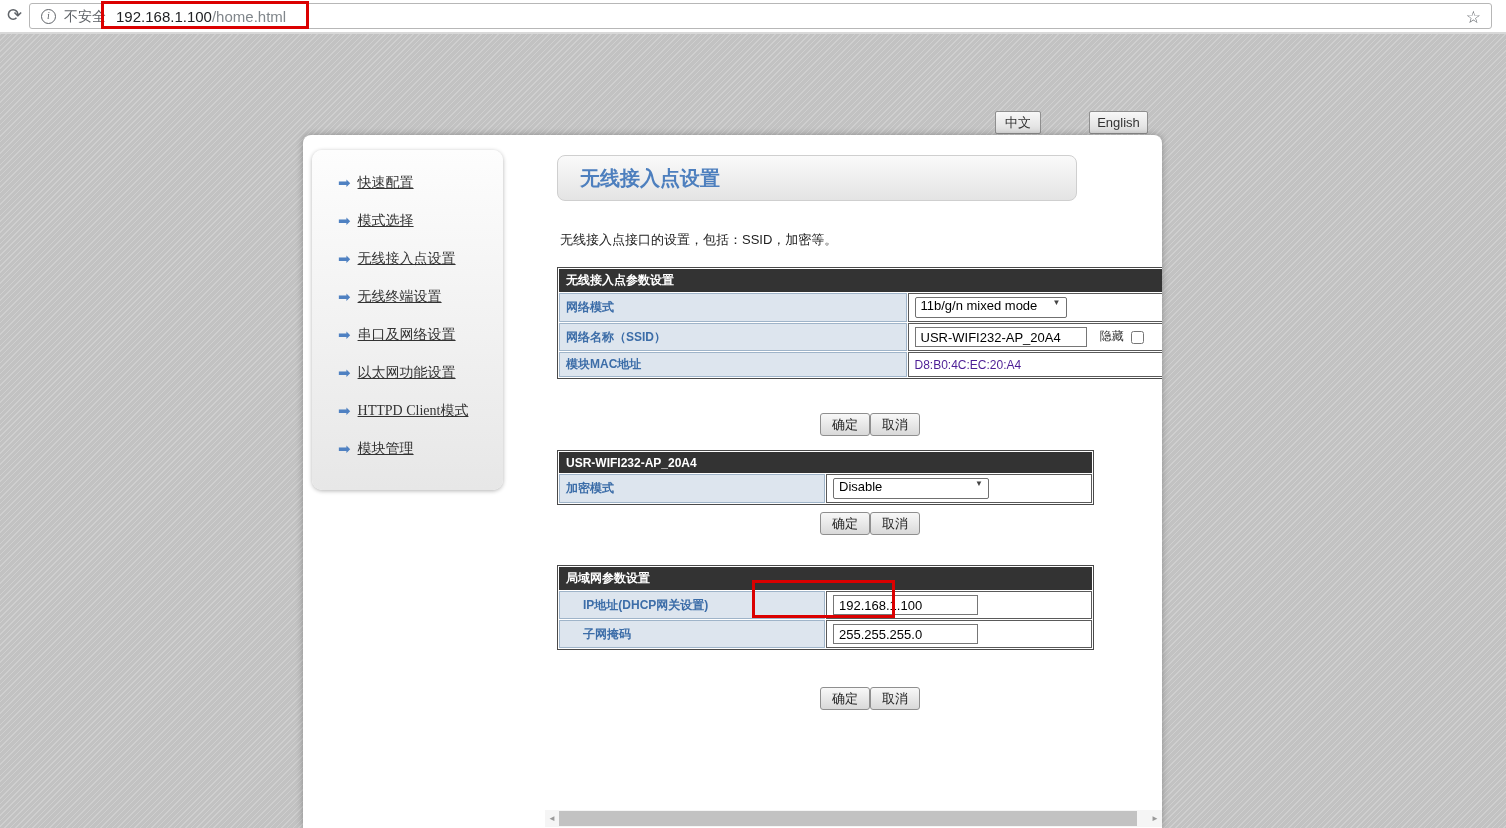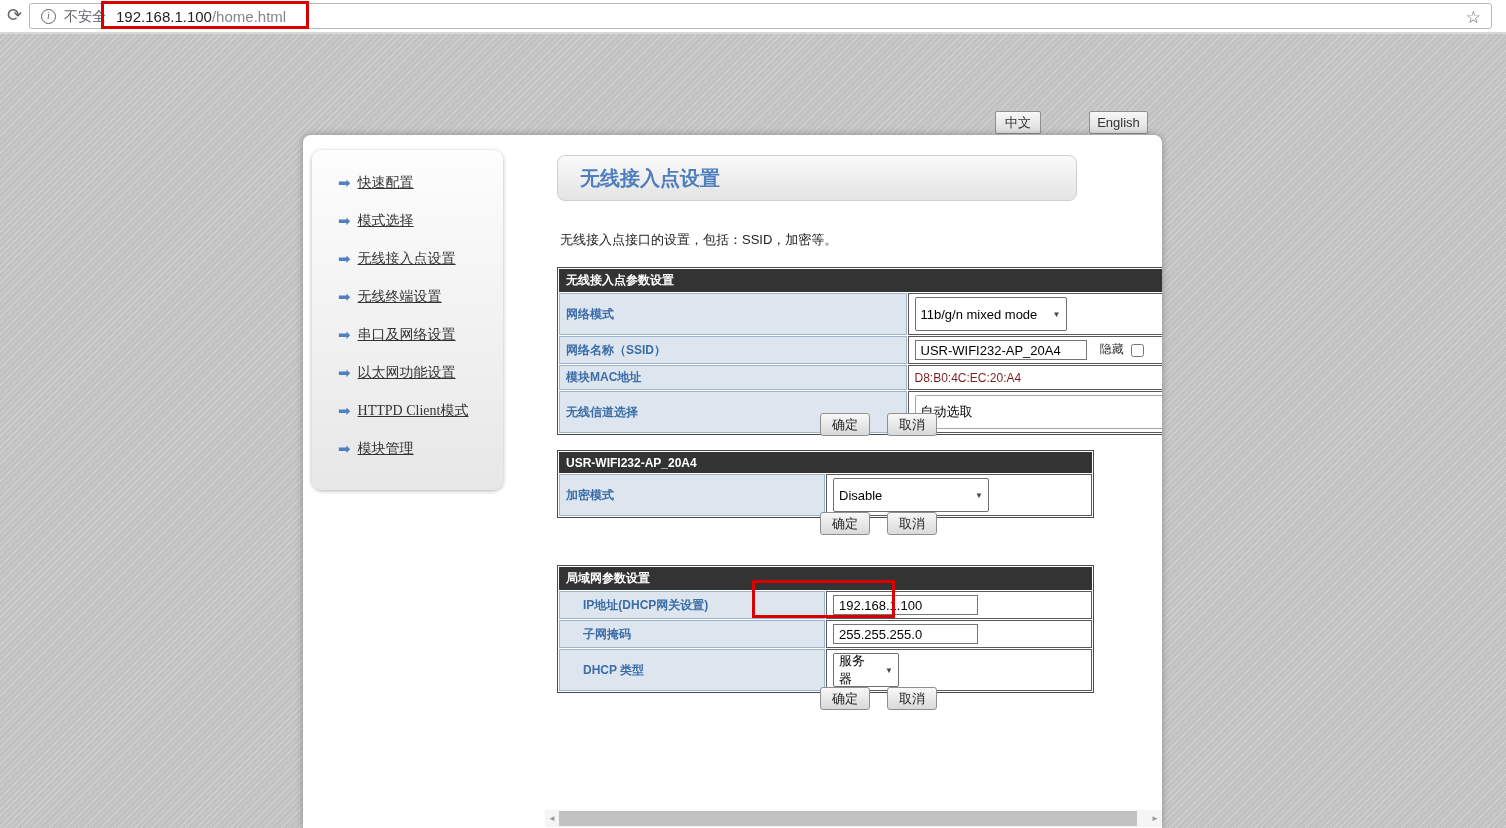--- a/index.html
+++ b/index.html
@@ -58,36 +58,36 @@
   .t1 td { height:25px; }
   .t1 .lbl { width:112px; }
   .t2 { position:absolute; left:254px; top:315px; width:537px; }
   .t2 td { height:28px; }
   .t2 .lbl { width:210px; }
   .t3 { position:absolute; left:254px; top:430px; width:537px; }
   .t3 td { height:28px; }
   .t3 .lbl { width:210px;padding-left:23px; }
 
   
-  .sel { display:inline-flex; align-items:center; justify-content:space-between; border:1px solid #707070;
-    background:#fff; height:34px; padding:0 5px; font-size:13px; border-radius:2px; vertical-align:middle; cursor:pointer; }
+  .sel { display:inline-flex; align-items:flex-start; justify-content:space-between; border:1px solid #707070;
+    background:#fff; height:21px; padding:0 5px; font-size:13px; border-radius:2px; vertical-align:middle; cursor:pointer; }
   .sel .arr { font-size:8px; color:#444; margin-left:8px; }
   .sel-netmode { width:152px; }
   .sel-channel { width:540px; border-color:#a6a6a6; }
   .sel-enc { width:156px; }
   .sel-dhcp { width:66px; }
   .txt { border:1px solid #767676; height:20px; font-size:13px; padding:1px 5px; font-family:"Liberation Sans",sans-serif; vertical-align:middle; }
   .txt-ssid { width:172px; }
   .txt-ip { width:145px; }
   .hide-label { font-size:12px; color:#333; margin-left:10px; }
   .chk { vertical-align:middle; margin-left:4px; }
-  .plain-val { color:#7f1d1d; }
-
-  
-  .btn-row { position:absolute; left:517px; display:flex; gap:17px; }
+  .plain-val { color:#4c1d95; }
+
+  
+  .btn-row { position:absolute; left:517px; display:flex; }
   .btn-row-1 { top:278px; }
   .btn-row-2 { top:377px; }
   .btn-row-3 { top:552px; }
   .btn { font-size:13px; padding:2px 11px; height:23px; background:linear-gradient(#f8f8f8,#d9d9d9);
     border:1px solid #8f8f8f; border-radius:3px; color:#222; cursor:pointer; font-family:"Liberation Sans",sans-serif; }
 
   .anno-ip { left:449px; top:445px; width:143px; height:38px; }
 
   
   .hscroll { position:absolute; left:242px; top:675px; width:617px; height:17px; background:#f5f5f5; display:flex; align-items:stretch; }
@@ -177,29 +177,20 @@
         <td>
           <input class="txt txt-ssid" value="USR-WIFI232-AP_20A4" style="">
           <span class="hide-label">隐藏</span>
           <input type="checkbox" class="chk" style="">
         </td>
       </tr>
       <tr>
         <td class="lbl">模块MAC地址</td>
         <td><span class="plain-val">D8:B0:4C:EC:20:A4</span></td>
       </tr>
-      <tr>
-        <td class="lbl">无线信道选择</td>
-        <td>
-          <span class="sel sel-channel">
-            <span>自动选取</span>
-
-          </span>
-        </td>
-      </tr>
     </tbody>
       </table>
 
     <div class="btn-row btn-row-1">
       <button class="btn">确定</button>
       <button class="btn">取消</button>
     </div>
 
     <table class="t t2">
       <tbody>
@@ -229,29 +220,20 @@
             <th colspan="2">局域网参数设置</th>
           </tr>
       <tr>
         <td class="lbl">IP地址(DHCP网关设置)</td>
         <td><input class="txt txt-ip" value="192.168.1.100" style=""></td>
       </tr>
       <tr>
         <td class="lbl">子网掩码</td>
         <td><input class="txt txt-ip" value="255.255.255.0" style=""></td>
       </tr>
-      <tr>
-        <td class="lbl">DHCP 类型</td>
-        <td>
-          <span class="sel sel-dhcp">
-            <span>服务器</span>
-            <span class="arr">▼</span>
-          </span>
-        </td>
-      </tr>
     </tbody>
       </table>
 
     <div class="anno anno-ip"></div>
 
     <div class="btn-row btn-row-3">
       <button class="btn">确定</button>
       <button class="btn">取消</button>
     </div>
 

